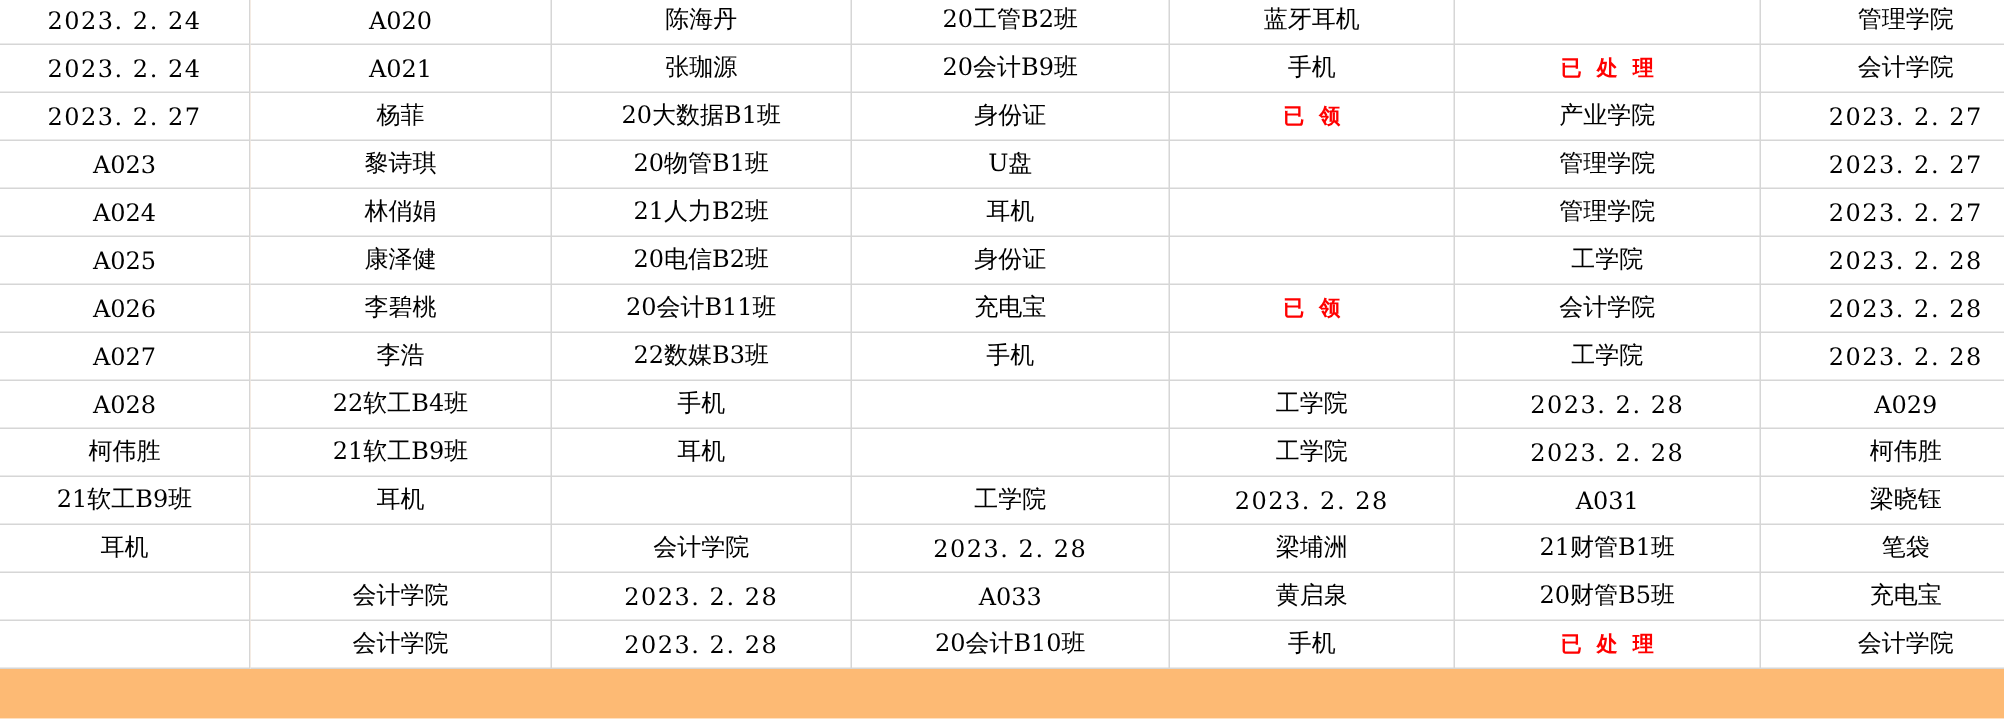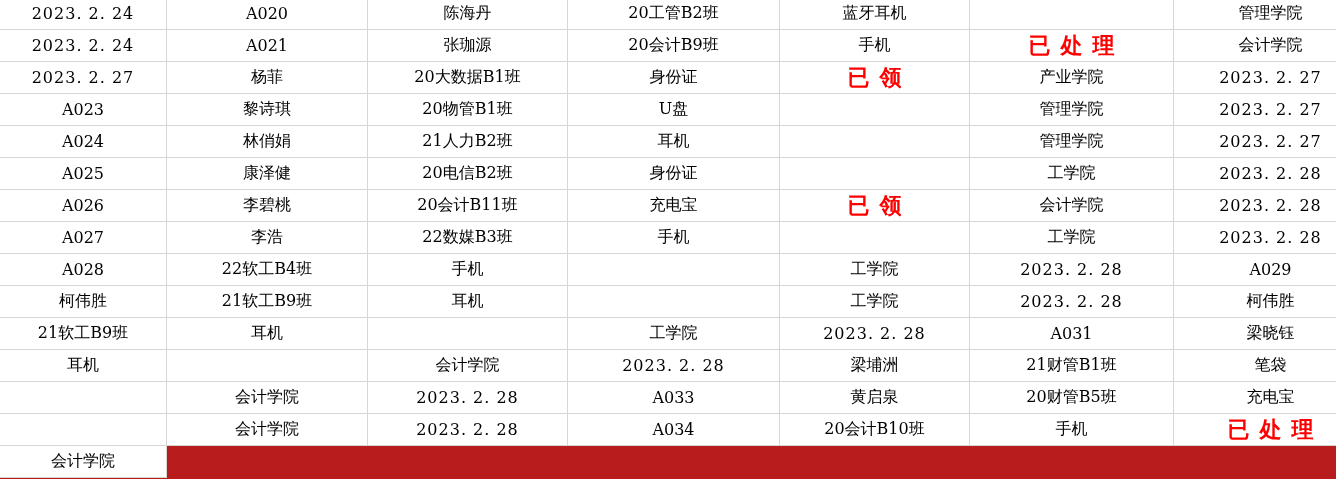--- a/index.html
+++ b/index.html
@@ -5,21 +5,21 @@
   html, body {
     margin: 0;
     padding: 0;
     background: #ffffff;
   }
   .viewport {
     position: relative;
     width: 1336px;
     height: 479px;
     overflow: hidden;
-    background: #b91c1c;
+    background: #fdba74;
   }
   
   .sheet {
     position: absolute;
     top: -2px;
     left: 0;
     width: 1368px;
     height: 480px;
     display: grid;
     grid-template-columns: 167px 201px 200px 212px 190px 204px 194px;
@@ -36,21 +36,21 @@
     white-space: nowrap;
     font-family: "DejaVu Serif", "Liberation Serif", serif;
     font-size: 16px;
     color: #000000;
     background: #ffffff;
   }
   .c-date { letter-spacing: 1px; }
   .c-status {
     color: #ff0000;
     font-weight: 700;
-    font-size: 22px;
+    font-size: 14px;
     letter-spacing: 10px;
     text-indent: 10px; 
   }
 </style>
 </head>
 <body>
 
 <div class="viewport">
   <div class="sheet" id="sheet">
   <div class="cell c-date">2023. 2. 24</div>
@@ -154,19 +154,18 @@
 
   <div class="cell c-date">2023. 2. 28</div>
   <div class="cell c-id">A033</div>
   <div class="cell c-name">黄启泉</div>
   <div class="cell c-class">20财管B5班</div>
   <div class="cell c-item">充电宝</div>
   <div class="cell c-status"></div>
   <div class="cell c-college">会计学院</div>
 
   <div class="cell c-date">2023. 2. 28</div>
-  <div class="cell c-id">A034</div>
   <div class="cell c-class">20会计B10班</div>
   <div class="cell c-item">手机</div>
   <div class="cell c-status">已处理</div>
   <div class="cell c-college">会计学院</div>
 </div>
 </div>
 
 </body></html>

